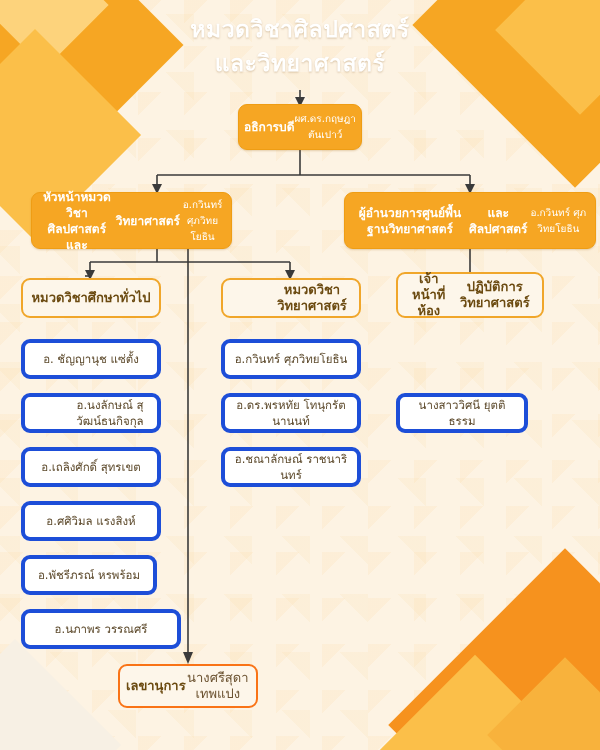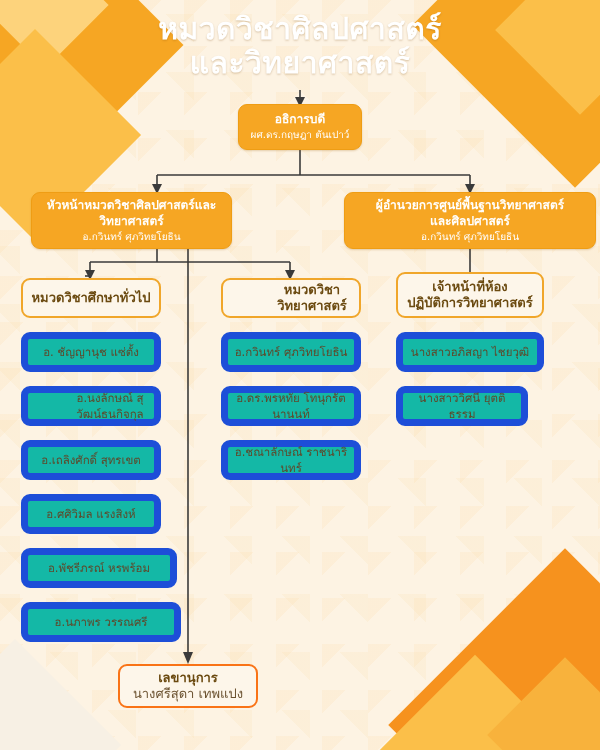--- a/index.html
+++ b/index.html
@@ -98,39 +98,39 @@
 
   
   .title-wrap {
     position: absolute;
     left: 0; right: 0; top: 12px;
     text-align: center;
     z-index: 5;
   }
   .title-line {
     color: #ffffff;
-    font-size: 30px;
+    font-size: 23px;
     font-weight: bold;
     line-height: 34px;
     letter-spacing: .5px;
     text-shadow: 0 1px 2px rgba(120,70,0,.28);
   }
 
   
   .lines { position: absolute; inset: 0; z-index: 2; pointer-events: none; }
 
   
   .node {
     position: absolute;
     z-index: 3;
     box-sizing: border-box;
     border-radius: 9px;
     text-align: center;
     display: flex;
-    flex-direction: column;
+    flex-direction: row;
     align-items: center;
     justify-content: center;
     padding: 5px 6px;
   }
   .node .l1 {
     font-weight: bold;
     line-height: 16px;
   }
   .node .l2 {
     line-height: 16px;
@@ -146,24 +146,25 @@
   .node.orange .l2 { font-size: 10px; }
 
   .node.head {
     background: #fdf6ea;
     border: 2px solid #f0a62a;
     color: #6b4a10;
   }
   .node.head .l1 { font-size: 13px; }
 
   .node.leaf {
-    background: #14b8a6;
-    border: 7px solid #1d4ed8;
+    background: #ffffff;
+    border: 4px solid #1d4ed8;
     color: #5d4a2c;
     font-size: 11.5px;
+    margin-top: 7px;
   }
   .node.leaf .l2 { font-size: 11.5px; }
 
   .node.sec {
     background: #fdf6ea;
     border: 2px solid #f97316;
     color: #6b4a10;
   }
   .node.sec .l1 { font-size: 13px; }
   .node.sec .l2 { font-size: 13px; color: #6b5230; }
@@ -249,21 +250,21 @@
   </div>
   <div class="node leaf" style="left:21px; top:386px; width:140px; height:40px;padding-left:44px;">
     <div class="l2">อ.นงลักษณ์ สุวัฒน์ธนกิจกุล</div>
   </div>
   <div class="node leaf" style="left:21px; top:440px; width:140px; height:40px;">
     <div class="l2">อ.เถลิงศักดิ์ สุทรเขต</div>
   </div>
   <div class="node leaf" style="left:21px; top:494px; width:140px; height:40px;">
     <div class="l2">อ.ศศิวิมล แรงสิงห์</div>
   </div>
-  <div class="node leaf" style="left:21px; top:548px; width:156px; height:40px;">
+  <div class="node leaf" style="left:21px; top:548px; width:136px; height:40px;">
     <div class="l2">อ.พัชรีภรณ์ หรพร้อม</div>
   </div>
   <div class="node leaf" style="left:21px; top:602px; width:160px; height:40px;">
     <div class="l2">อ.นภาพร วรรณศรี</div>
   </div>
 
   <div class="node head" style="left:221px; top:278px; width:140px; height:40px;padding-left:48px;">
     <div class="l1">หมวดวิชาวิทยาศาสตร์</div>
   </div>
   <div class="node leaf" style="left:221px; top:332px; width:140px; height:40px;">
@@ -273,23 +274,20 @@
     <div class="l2">อ.ดร.พรหทัย โทนุกรัตนานนท์</div>
   </div>
   <div class="node leaf" style="left:221px; top:440px; width:140px; height:40px;">
     <div class="l2">อ.ชณาลักษณ์ ราชนารินทร์</div>
   </div>
 
   <div class="node head" style="left:396px; top:272px; width:148px; height:46px;">
     <div class="l1">เจ้าหน้าที่ห้อง</div>
     <div class="l1">ปฏิบัติการวิทยาศาสตร์</div>
   </div>
-  <div class="node leaf" style="left:396px; top:332px; width:148px; height:40px;">
-    <div class="l2">นางสาวอภิสญา ไชยวุฒิ</div>
-  </div>
   <div class="node leaf" style="left:396px; top:386px; width:132px; height:40px;">
     <div class="l2">นางสาววิศนี ยุตติธรรม</div>
   </div>
 
   <div class="node sec" style="left:118px; top:664px; width:140px; height:44px;">
     <div class="l1">เลขานุการ</div>
     <div class="l2">นางศรีสุดา เทพแปง</div>
   </div>
 
 </div>

